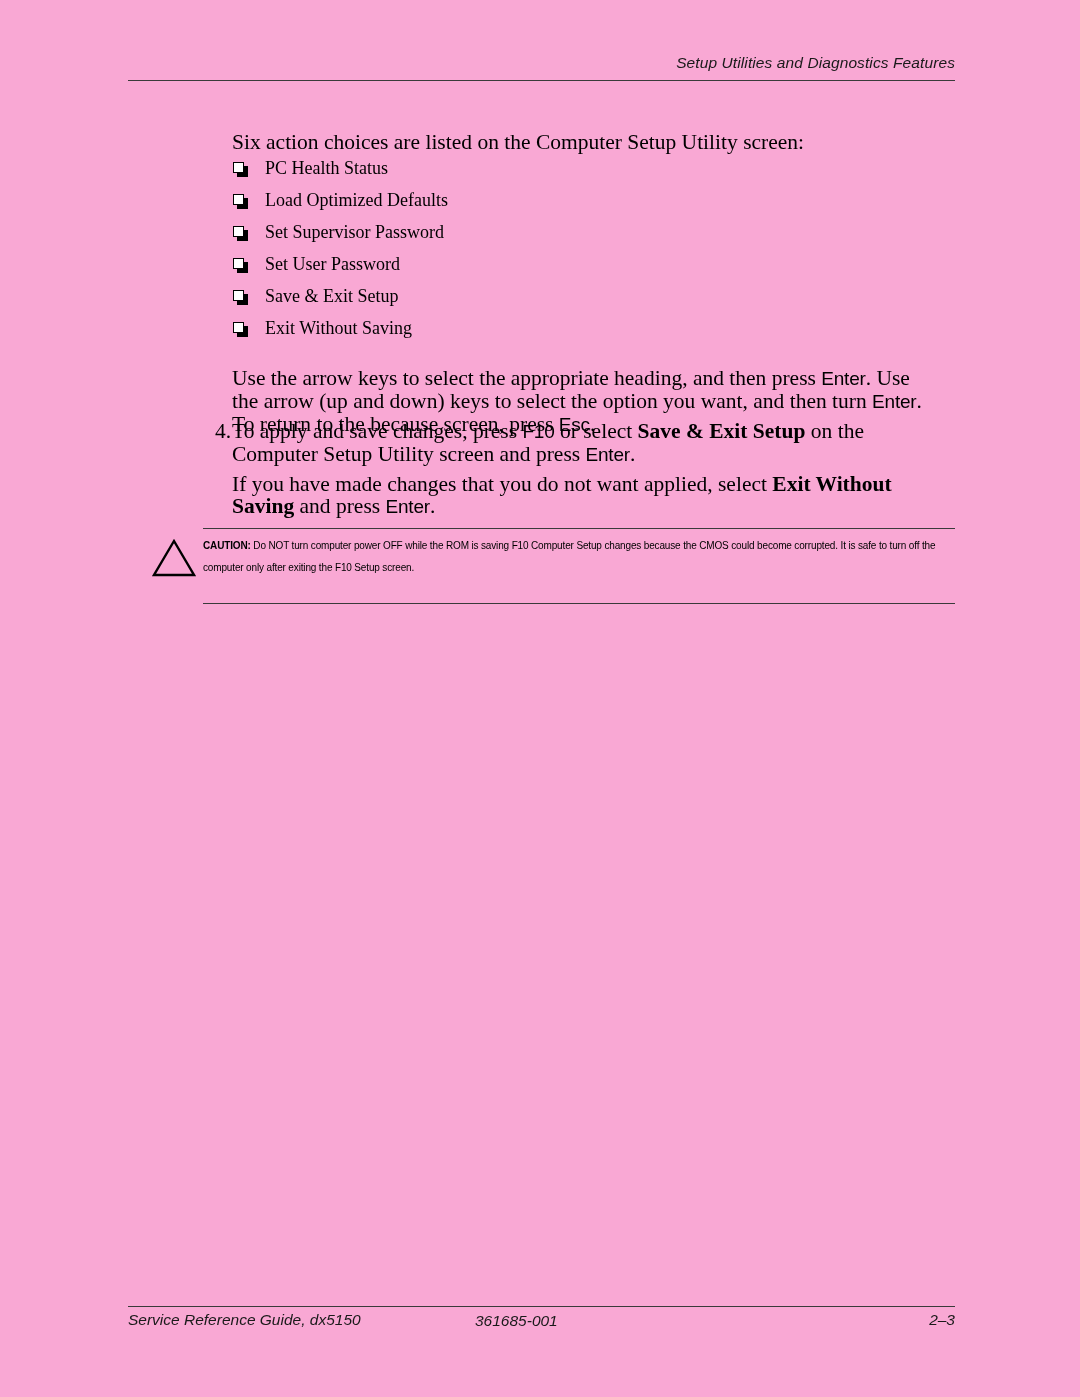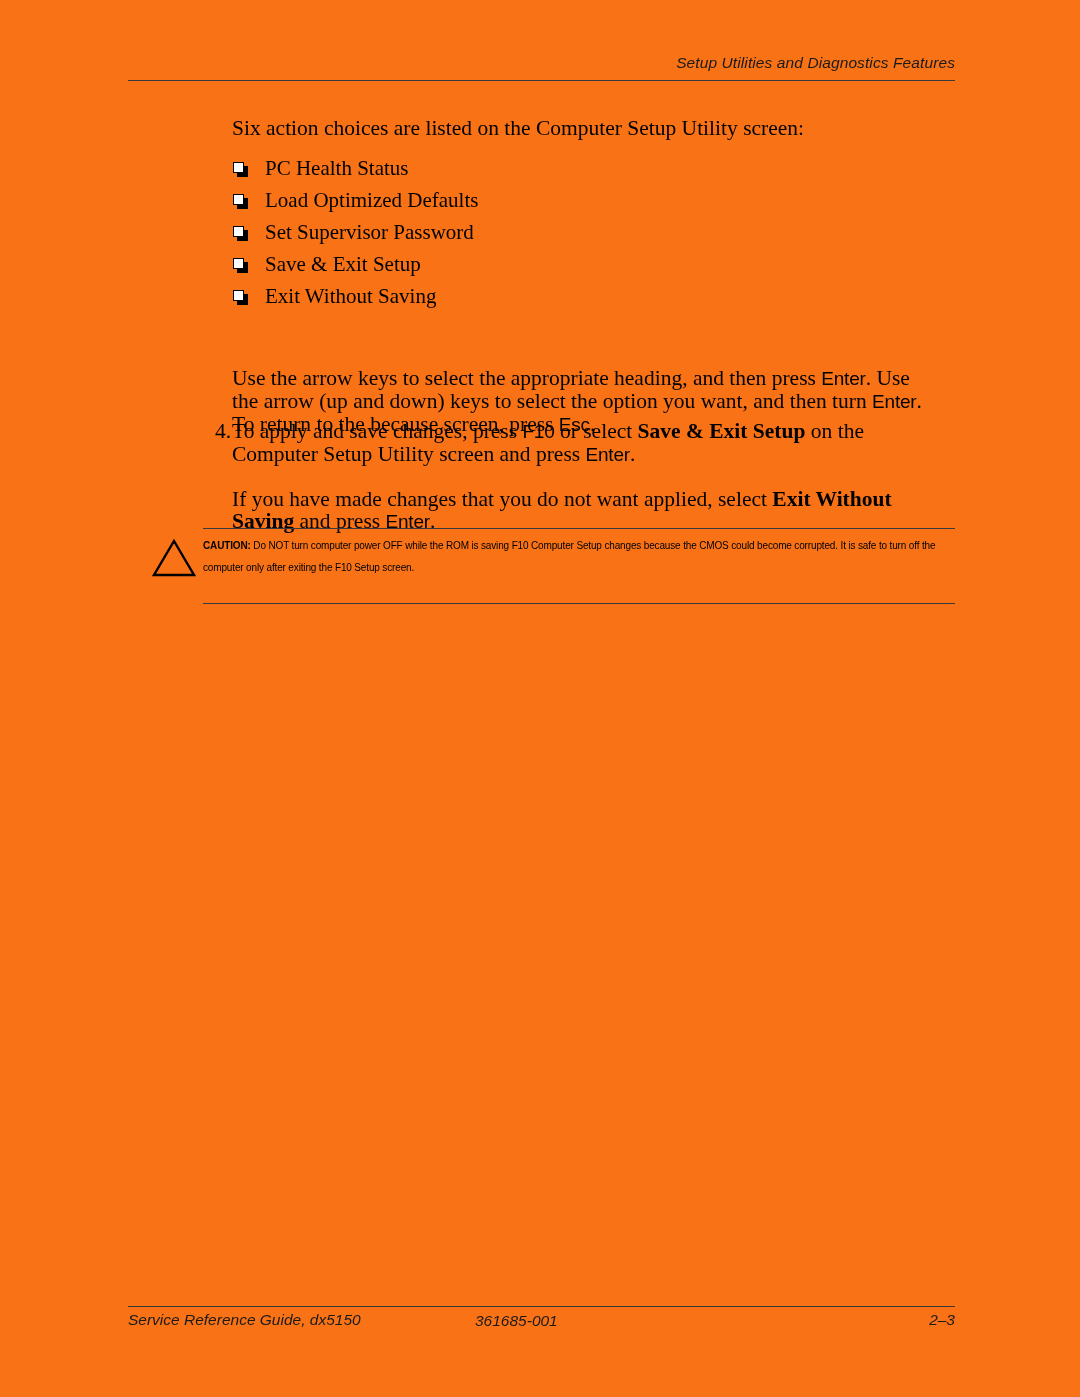--- a/index.html
+++ b/index.html
@@ -5,21 +5,21 @@
   html, body {
     margin: 0;
     padding: 0;
     background: #ffffff;
   }
 
   .page {
     position: relative;
     width: 1080px;
     height: 1397px;
-    background: #f97316;
+    background: #f9a8d4;
     overflow: hidden;
     font-family: "Liberation Serif", "DejaVu Serif", serif;
     color: #000000;
   }
 
   
   .running-header {
     position: absolute;
     left: 128px;
     top: 54px;
@@ -45,42 +45,42 @@
   .content {
     position: absolute;
     left: 0;
     top: 0;
     width: 1080px;
   }
 
   .intro-line {
     position: absolute;
     left: 232px;
-    top: 113px;
+    top: 127px;
     font-size: 21.5px;
     line-height: 30px;
     white-space: nowrap;
     text-align: center;
   }
 
   
   .bullet-list {
     position: absolute;
     left: 232px;
     top: 152px;
     list-style: none;
     margin: 0;
     padding: 0;
   }
 
   .bullet-item {
     position: relative;
     height: 32px;
     padding-left: 33px;
-    font-size: 21px;
+    font-size: 18px;
     line-height: 32px;
     white-space: nowrap;
   }
 
   
   .box-bullet {
     position: absolute;
     left: 1px;
     top: 10px;
     width: 11px;
@@ -130,21 +130,21 @@
     left: 0;
     top: 0;
     width: 17px;
   }
 
   .step-body {
     margin-left: 17px;
   }
 
   .step-sub {
-    margin-top: 21px;
+    margin-top: 6px;
   }
 
   
   .key {
     font-family: "Liberation Sans", "DejaVu Sans", sans-serif;
     font-weight: normal;
     font-size: 19px;
     letter-spacing: -0.2px;
   }
 
@@ -256,20 +256,24 @@
       <li class="bullet-item">
         <span class="box-bullet"></span>
         <span>Load Optimized Defaults</span>
       </li>
       <li class="bullet-item">
         <span class="box-bullet"></span>
         <span>Set Supervisor Password</span>
       </li>
       <li class="bullet-item">
         <span class="box-bullet"></span>
+        <span>Set User Password</span>
+      </li>
+      <li class="bullet-item">
+        <span class="box-bullet"></span>
         <span>Save &amp; Exit Setup</span>
       </li>
       <li class="bullet-item">
         <span class="box-bullet"></span>
         <span>Exit Without Saving</span>
       </li>
     </ul>
 
     <p class="para para-arrowkeys"><span>Use the arrow keys to select the appropriate heading, and then press </span><span class="key">Enter</span><span>. Use the arrow (up and down) keys to select the option you want, and then turn </span><span class="key">Enter</span><span>. To return to the because screen, press </span><span class="key">Esc</span><span>.</span></p>
 

